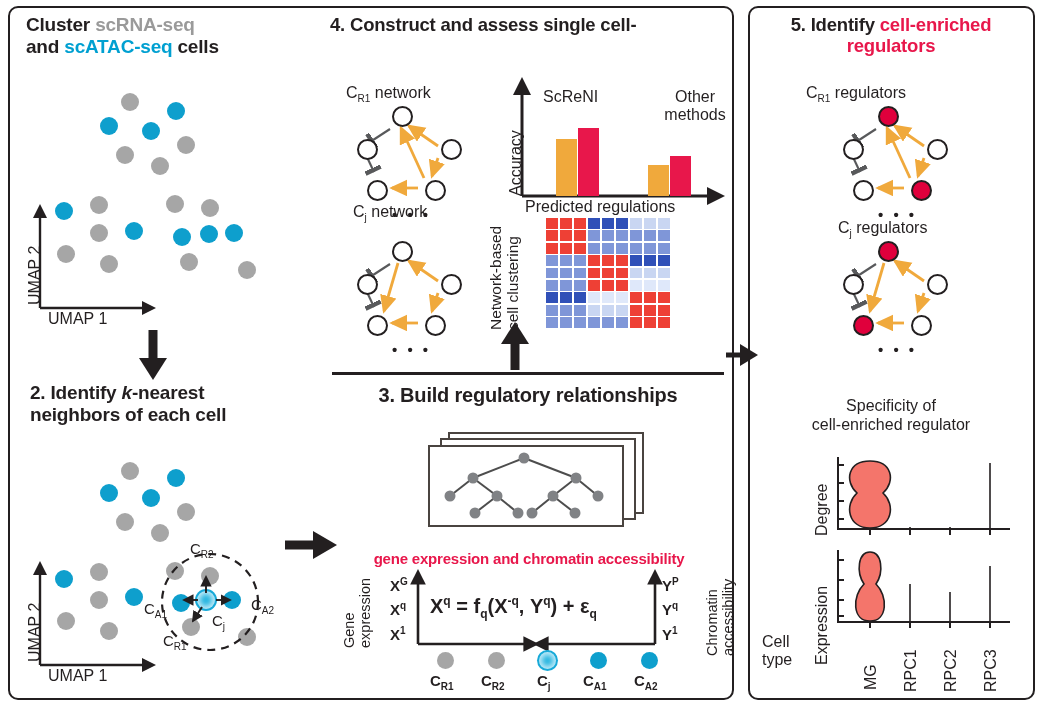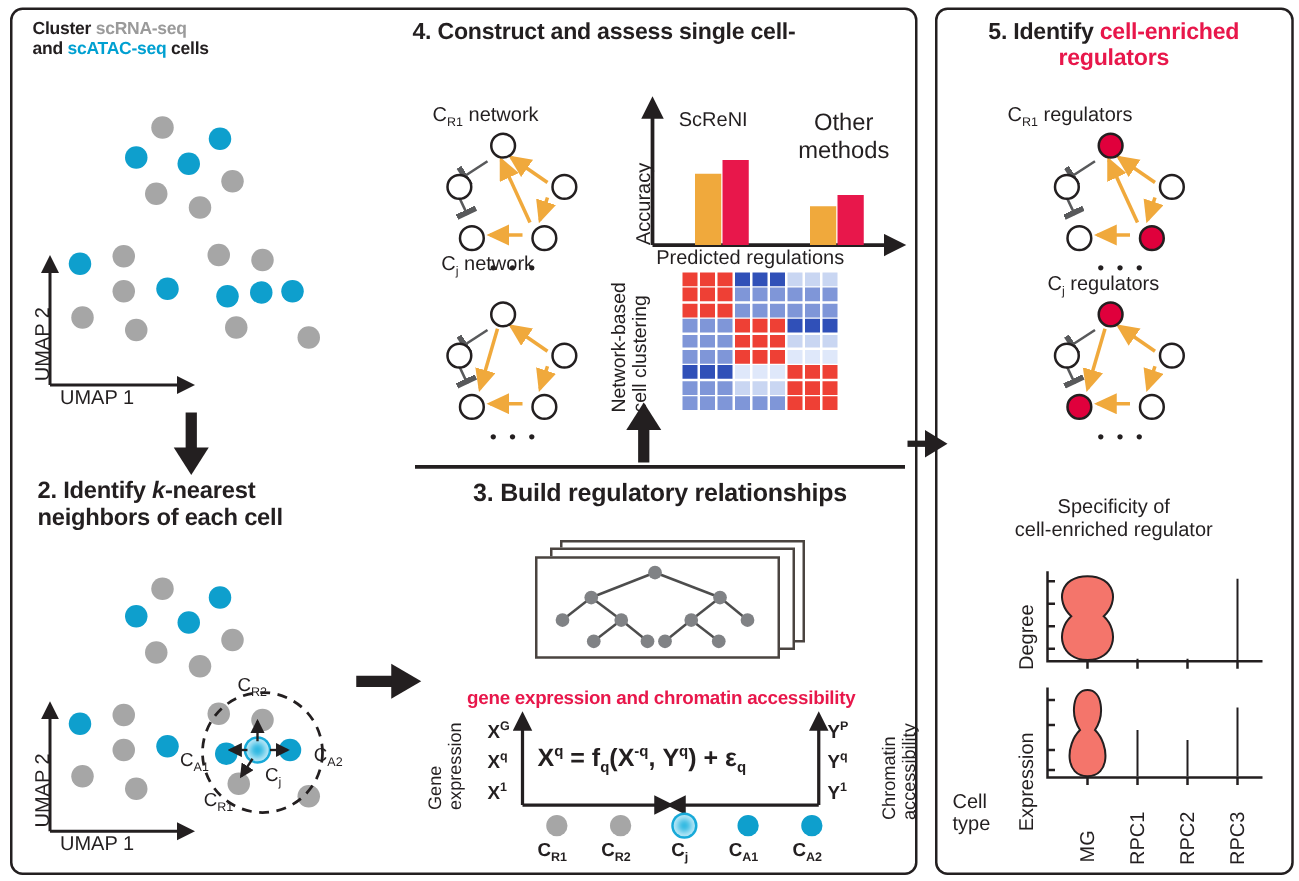--- a/index.html
+++ b/index.html
@@ -50,21 +50,21 @@
   svg{display:block;overflow:visible;}
 </style>
 </head>
 <body>
 
 <div id="fig">
 
   <div class="panel" id="panel-left"></div>
   <div class="panel" id="panel-right"></div>
 
-  <div class="title" style="left:26px;top:14px;width:300px;font-size:14px;">
+  <div class="title" style="left:26px;top:14px;width:300px;font-size:19px;">
     <span>Cluster </span><span class="t-gray">scRNA-seq</span><br>
     <span> and </span><span class="t-blue">scATAC-seq</span><span> cells</span>
   </div>
 
   <div>
 
     <svg style="position:absolute;left:32px;top:208px;" width="130" height="110">
       <defs>
         <marker id="ah1" markerWidth="7" markerHeight="7" refX="1" refY="3" orient="auto">
           <path d="M0,0 L6,3 L0,6 z" fill="#231f20"></path>
@@ -229,21 +229,21 @@
   </div>
 
   <div>
     <svg style="position:absolute;left:510px;top:86px;" width="215" height="125">
       <path d="M12,110 L12,6" stroke="#231f20" stroke-width="3" fill="none" marker-end="url(#ah1)"></path>
       <path d="M12,110 L200,110" stroke="#231f20" stroke-width="3" fill="none" marker-end="url(#ah1)"></path>
     </svg>
     <div class="lbl vrt" style="left:507px;top:196px;font-size:16px;transform:rotate(-90deg);">Accuracy</div>
     <div class="lbl" style="left:525px;top:198px;font-size:16px;">Predicted regulations</div>
     <div class="lbl" style="left:543px;top:88px;font-size:16px;">ScReNI</div>
-    <div class="lbl" style="left:637px;top:88px;font-size:19px;width:76px;text-align:center;line-height:1.15;">Other<br>methods</div>
+    <div class="lbl" style="left:657px;top:88px;font-size:16px;width:76px;text-align:center;line-height:1.15;">Other<br>methods</div>
     <div class="bar o" style="left:556px;top:139px;width:21px;height:57px;"></div>
     <div class="bar c" style="left:578px;top:128px;width:21px;height:68px;"></div>
     <div class="bar o" style="left:648px;top:165px;width:21px;height:31px;"></div>
     <div class="bar c" style="left:670px;top:156px;width:21px;height:40px;"></div>
   </div>
 
   <div>
     <div class="lbl" style="left:487px;top:330px;font-size:15.5px;transform:rotate(-90deg);transform-origin:0 0;width:115px;line-height:1.12;">
       <span>Network-based</span><br>
       <span>cell clustering</span>

